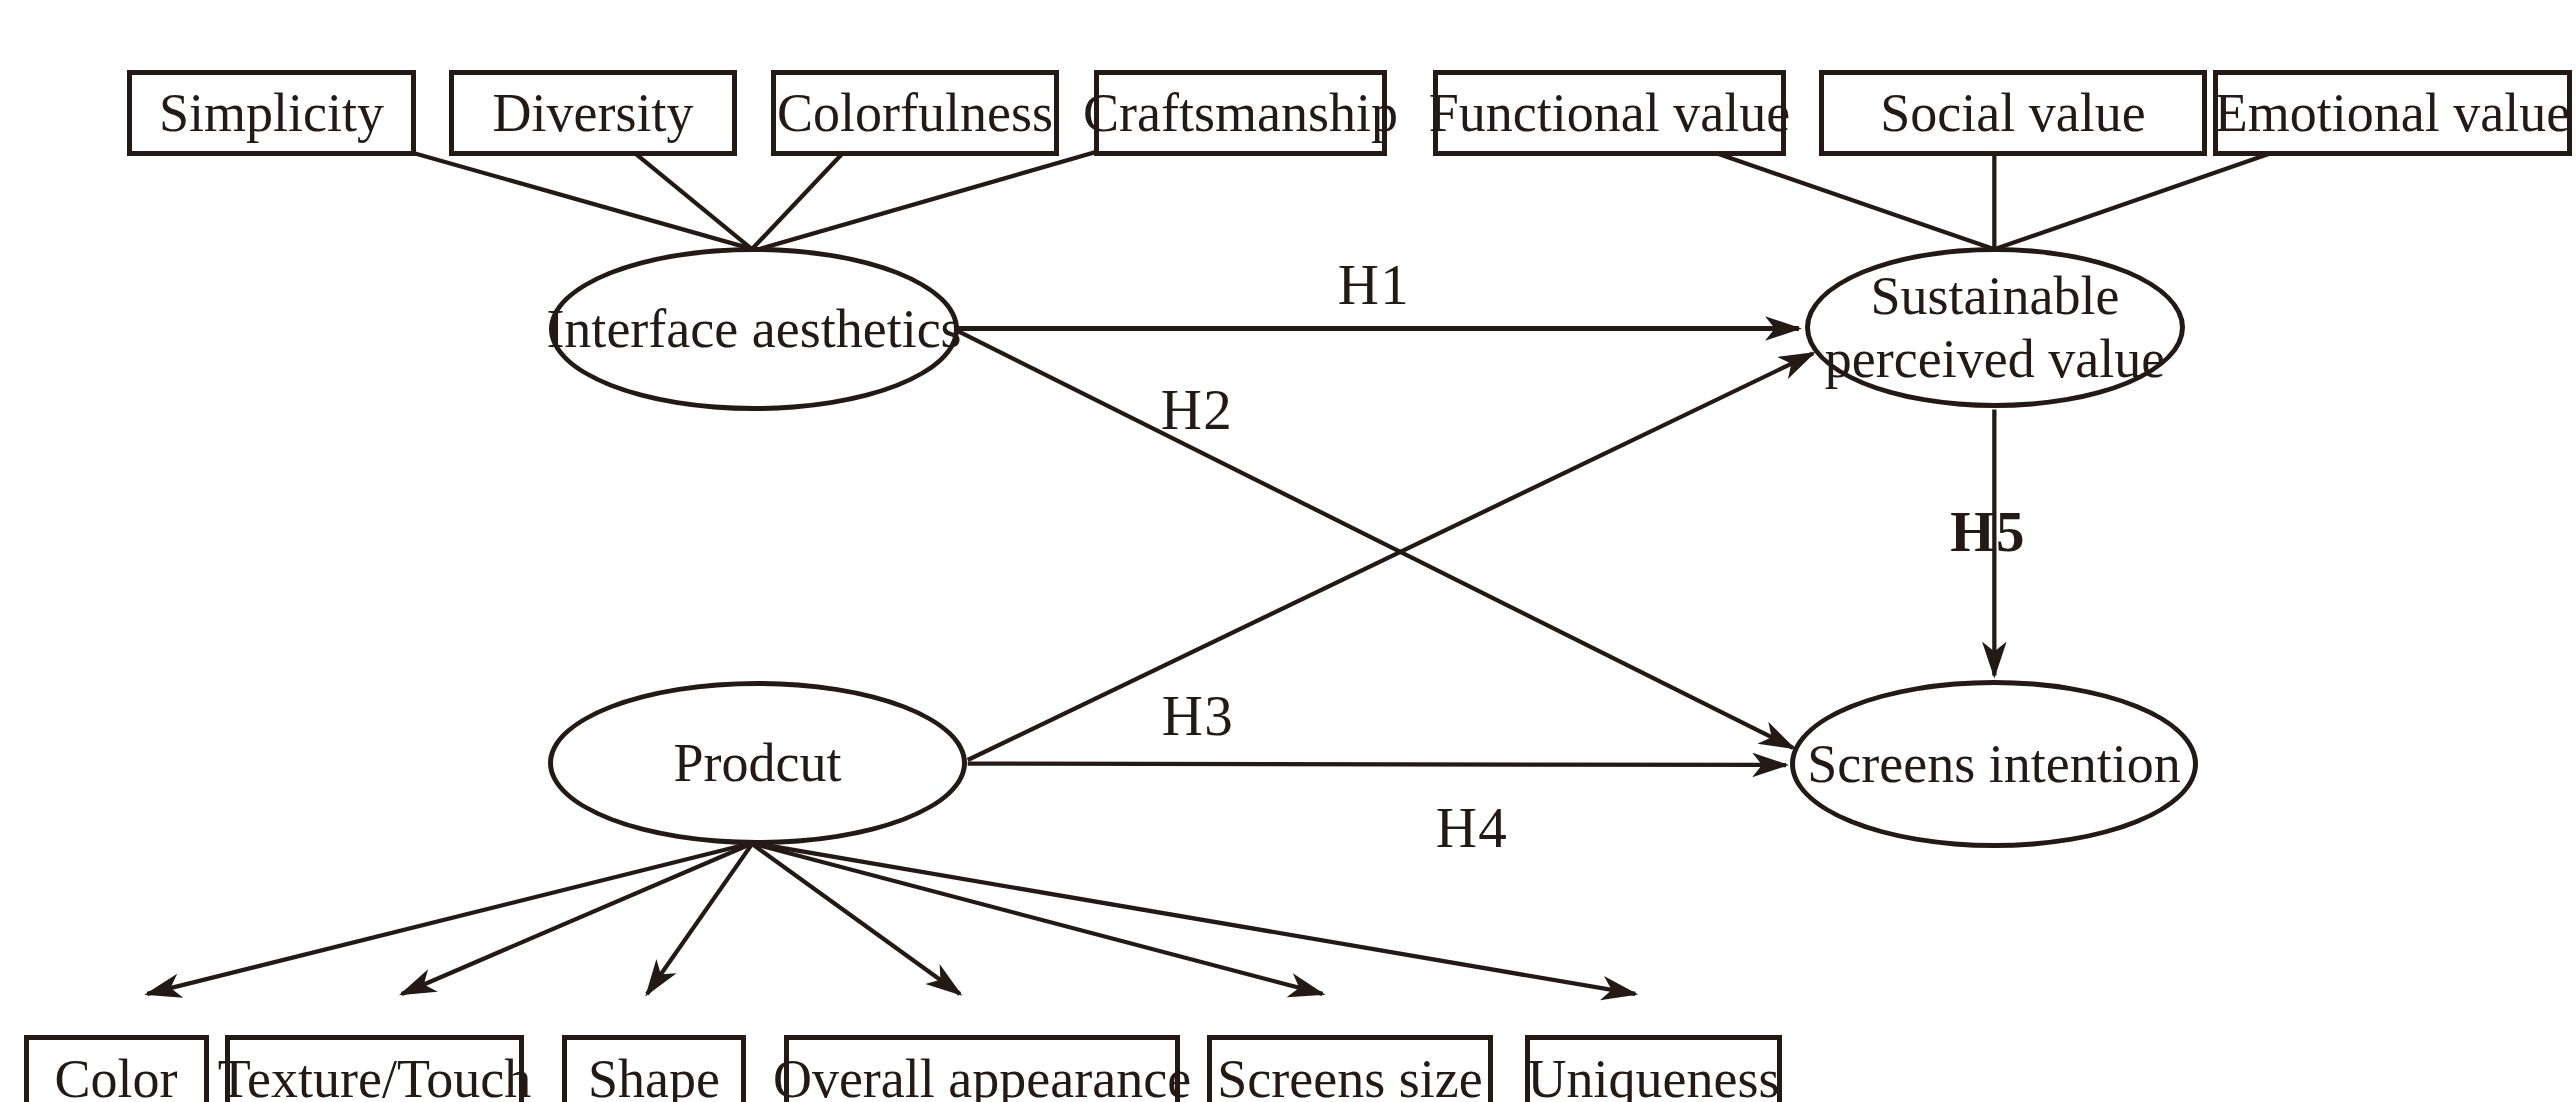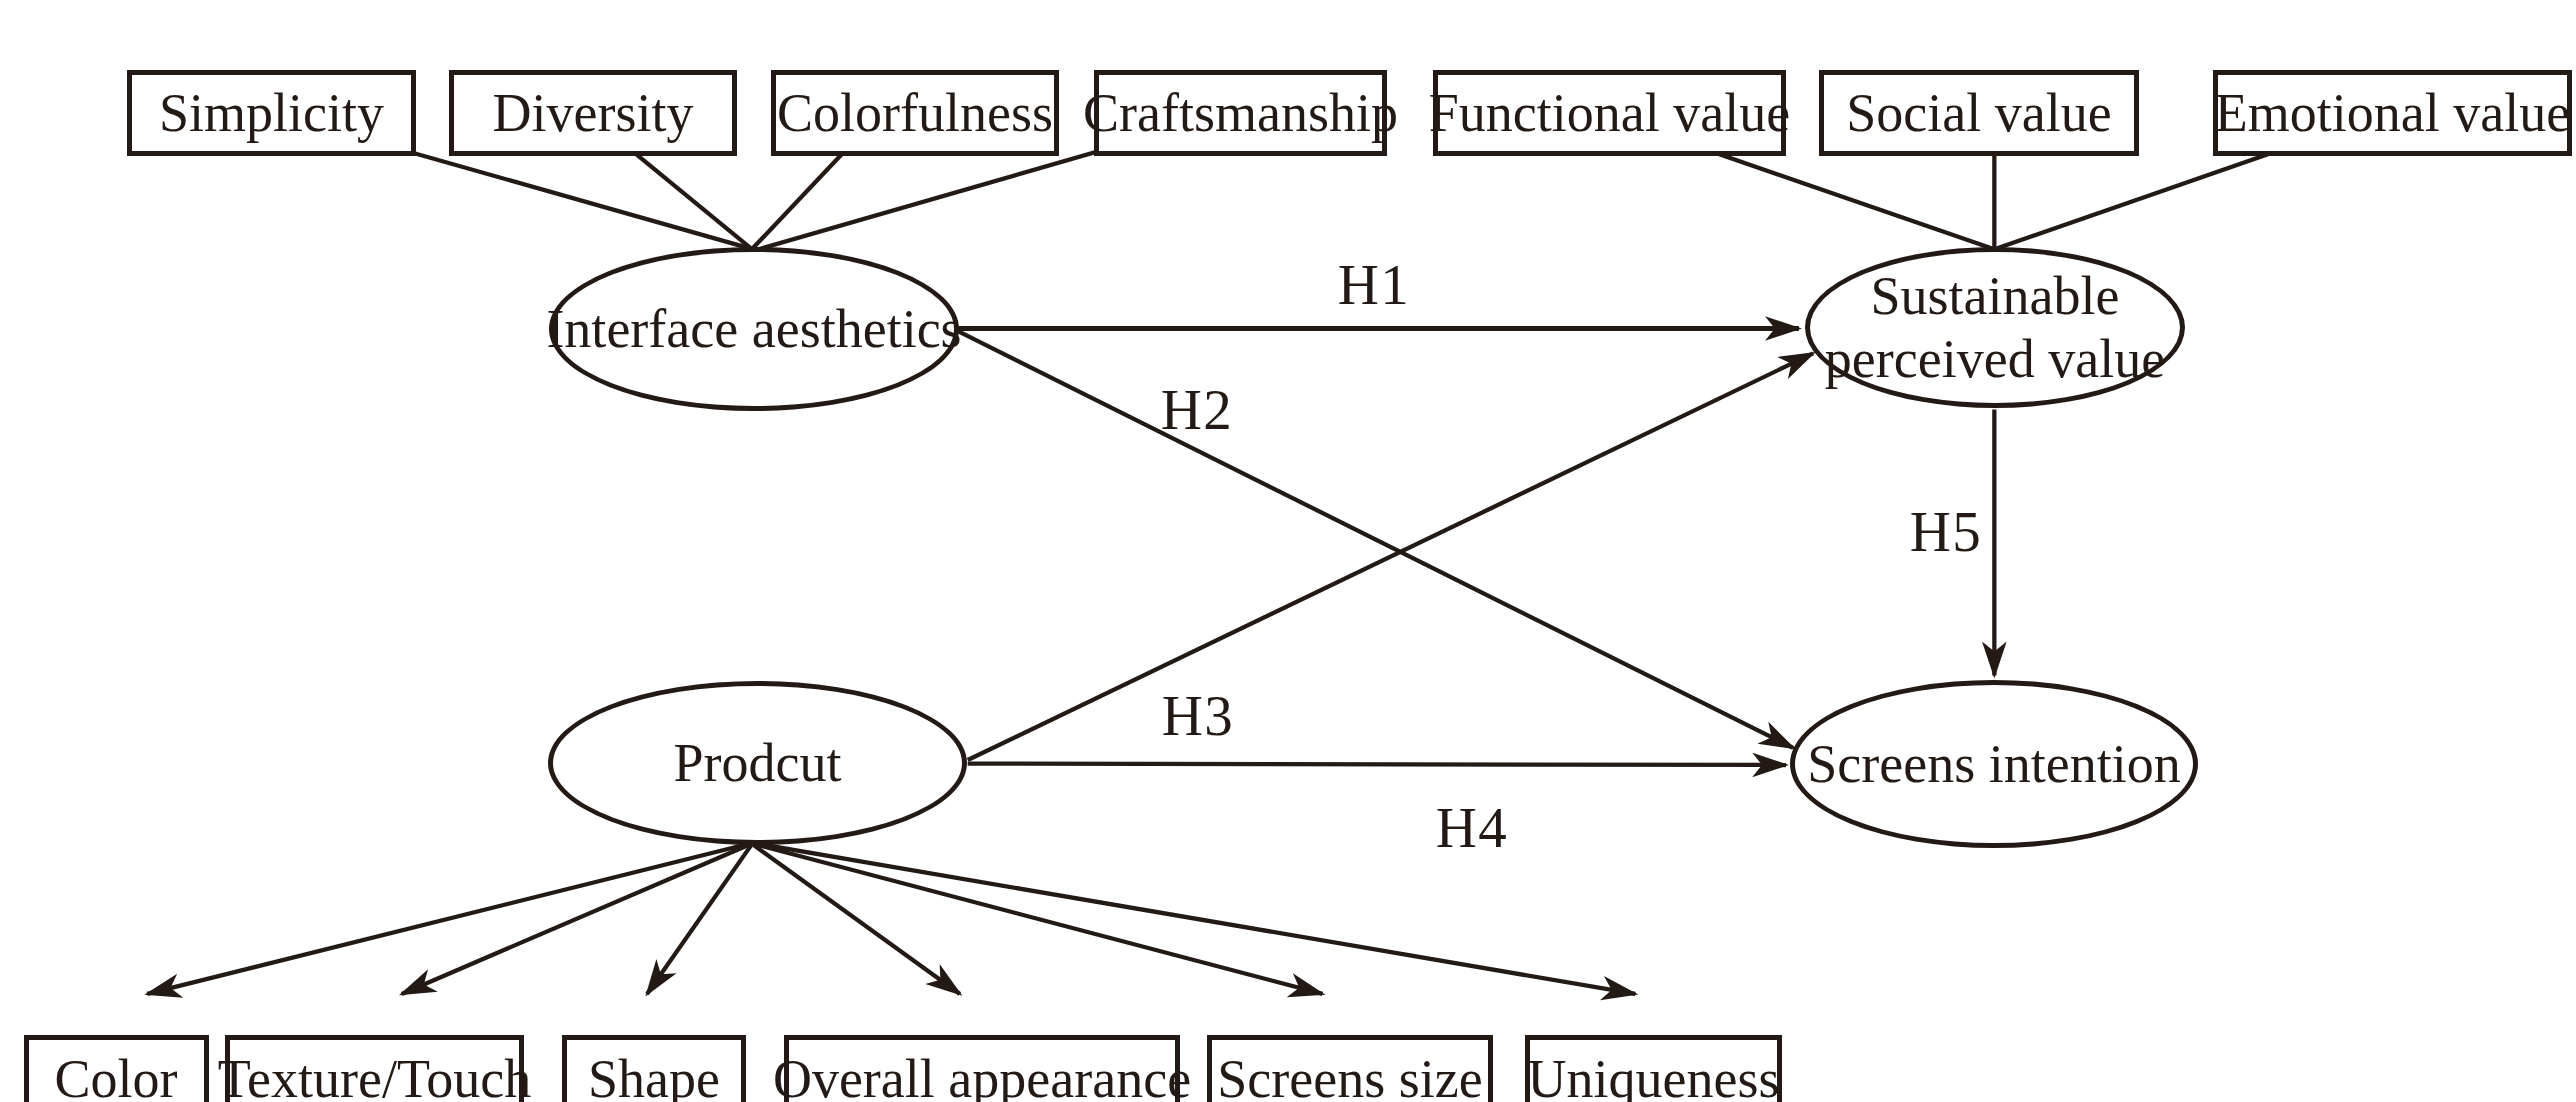--- a/index.html
+++ b/index.html
@@ -107,21 +107,21 @@
   </div>
   <div class="indicator-box top-row" style="left:771px;width:288px;">
     <span>Colorfulness</span>
   </div>
   <div class="indicator-box top-row" style="left:1094px;width:293px;">
     <span>Craftsmanship</span>
   </div>
   <div class="indicator-box top-row" style="left:1433px;width:353px;">
     <span>Functional value</span>
   </div>
-  <div class="indicator-box top-row" style="left:1819px;width:320px;">
+  <div class="indicator-box top-row" style="left:1819px;width:388px;">
     <span>Social value</span>
   </div>
   <div class="indicator-box top-row" style="left:2213px;width:359px;">
     <span>Emotional value</span>
   </div>
 
   <div class="latent-ellipse" style="left:549px;top:247px;width:410px;height:164px;">
     <span>Interface aesthetics</span>
   </div>
 
@@ -154,16 +154,16 @@
     <span>Screens size</span>
   </div>
   <div class="indicator-box bottom-row" style="left:1525px;width:257px;">
     <span>Uniqueness</span>
   </div>
 
   <div class="edge-label" style="left:1374px;top:284px;text-align:right;">H1</div>
   <div class="edge-label" style="left:1197px;top:409px;">H2</div>
   <div class="edge-label" style="left:1198px;top:715px;">H3</div>
   <div class="edge-label" style="left:1472px;top:827px;">H4</div>
-  <div class="edge-label" style="left:1946px;top:531px;">H5</div>
+  <div class="edge-label" style="left:1988px;top:531px;font-weight:bold;">H5</div>
 
 </div>
 
 
 </body></html>

